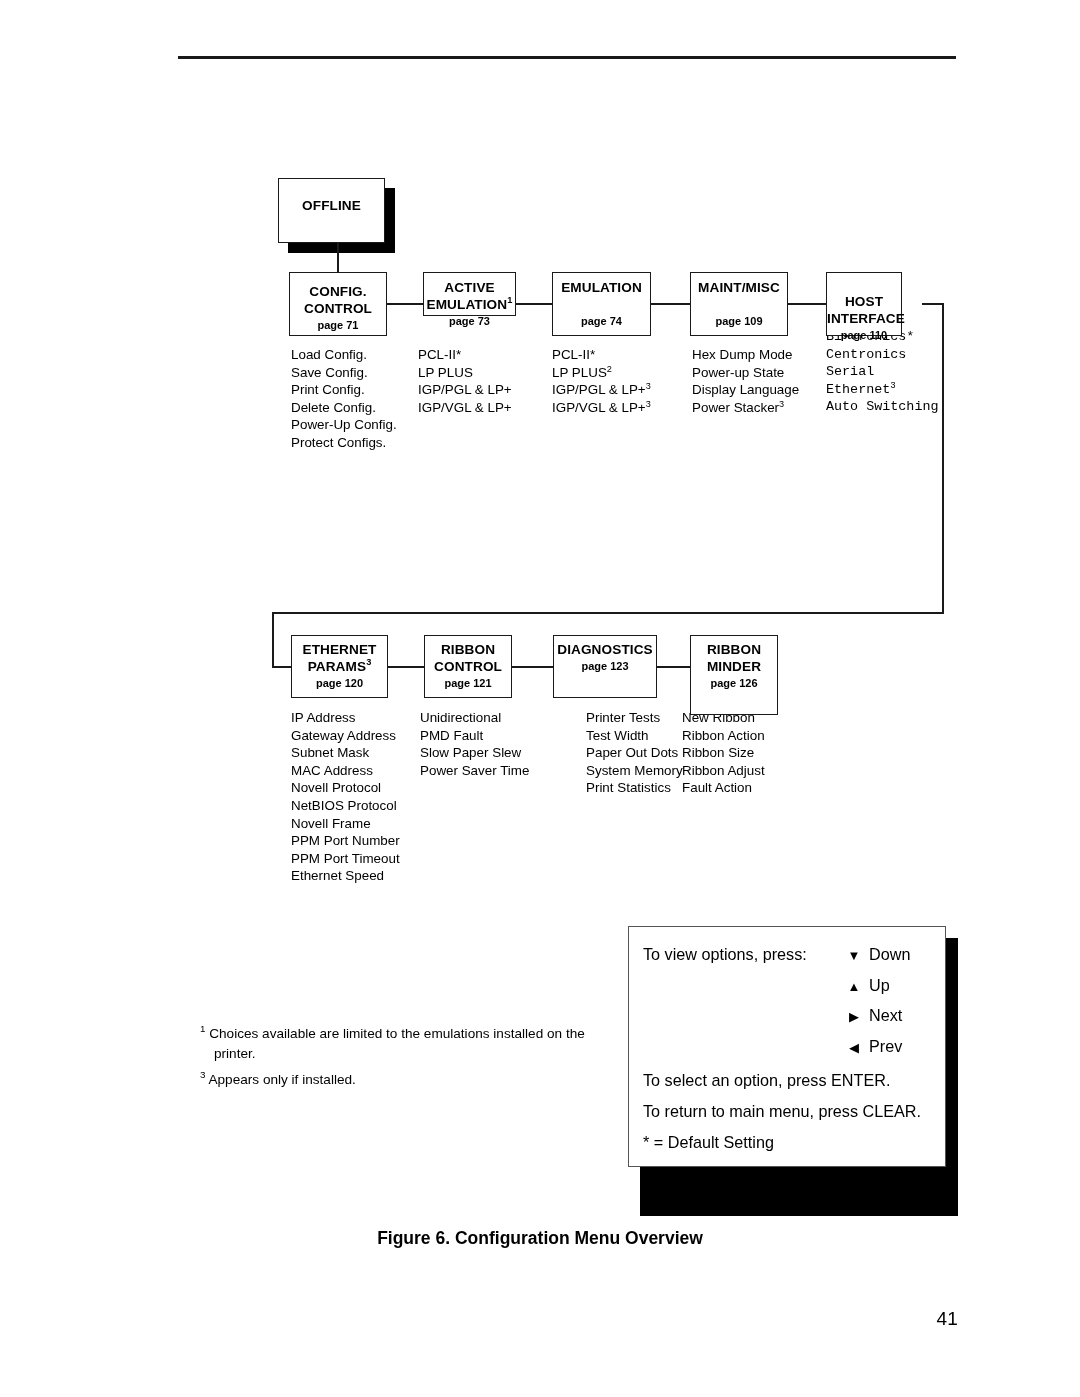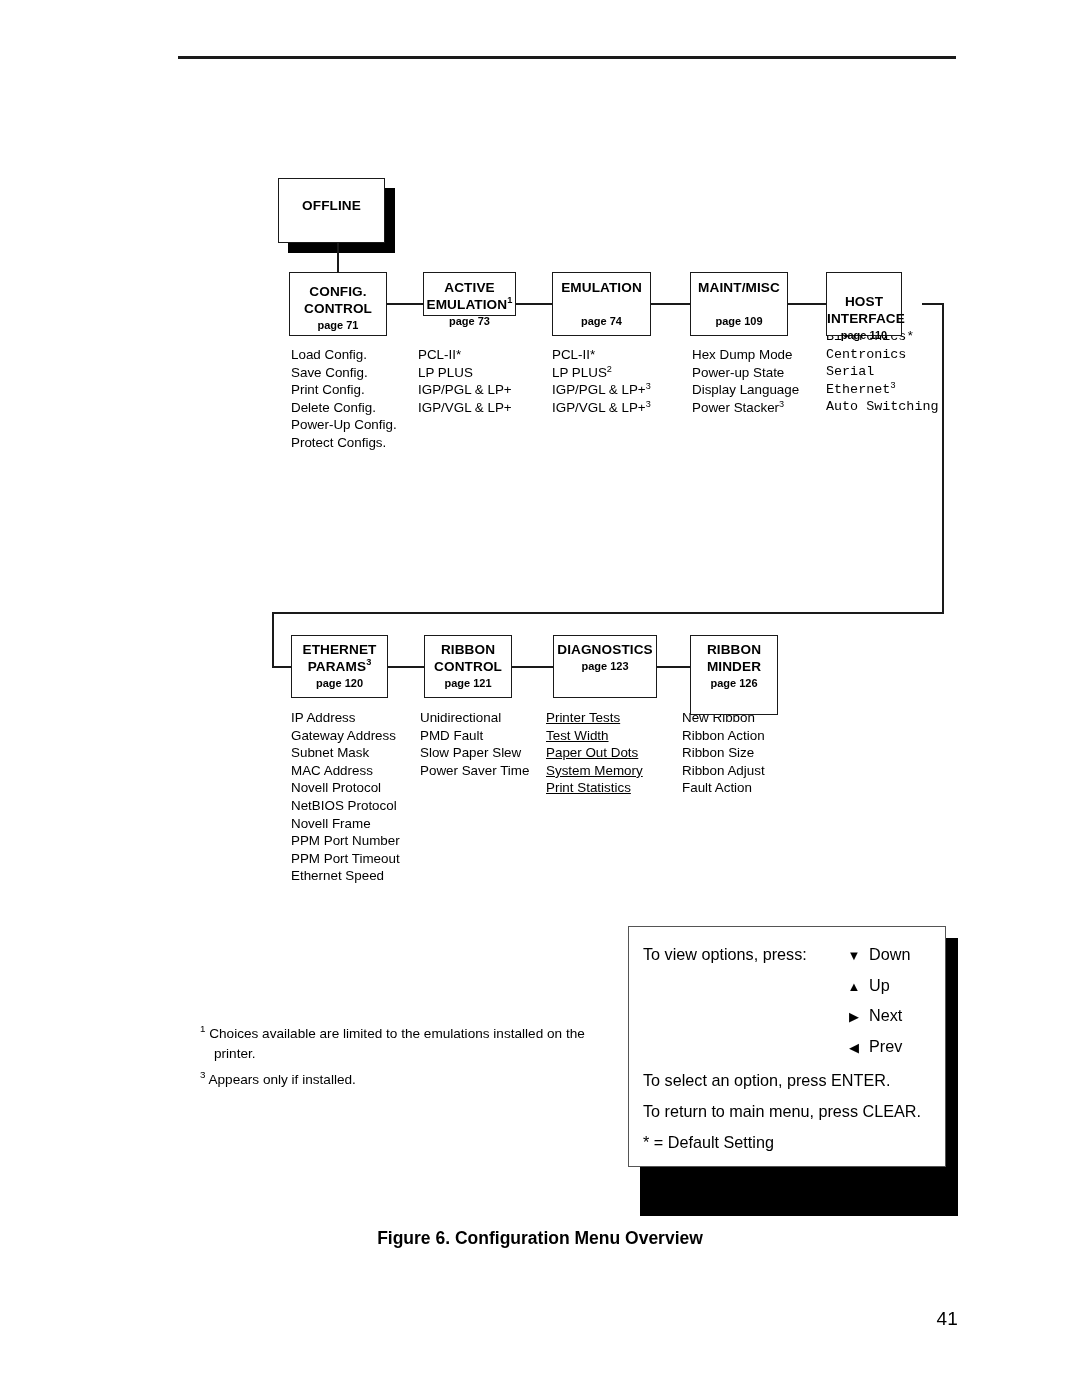--- a/index.html
+++ b/index.html
@@ -293,21 +293,21 @@
     <div>PPM Port Number</div>
     <div>PPM Port Timeout</div>
     <div>Ethernet Speed</div>
   </div>
 <div class="optlist" style="left:420px; top:709px;">
     <div>Unidirectional</div>
     <div>PMD Fault</div>
     <div>Slow Paper Slew</div>
     <div>Power Saver Time</div>
   </div>
-<div class="optlist" style="left:546px; top:709px;text-decoration:underline;">
+<div class="optlist" style="left:586px; top:709px;">
     <div>Printer Tests</div>
     <div>Test Width</div>
     <div>Paper Out Dots</div>
     <div>System Memory</div>
     <div>Print Statistics</div>
   </div>
 <div class="optlist" style="left:682px; top:709px;">
     <div>New Ribbon</div>
     <div>Ribbon Action</div>
     <div>Ribbon Size</div>

